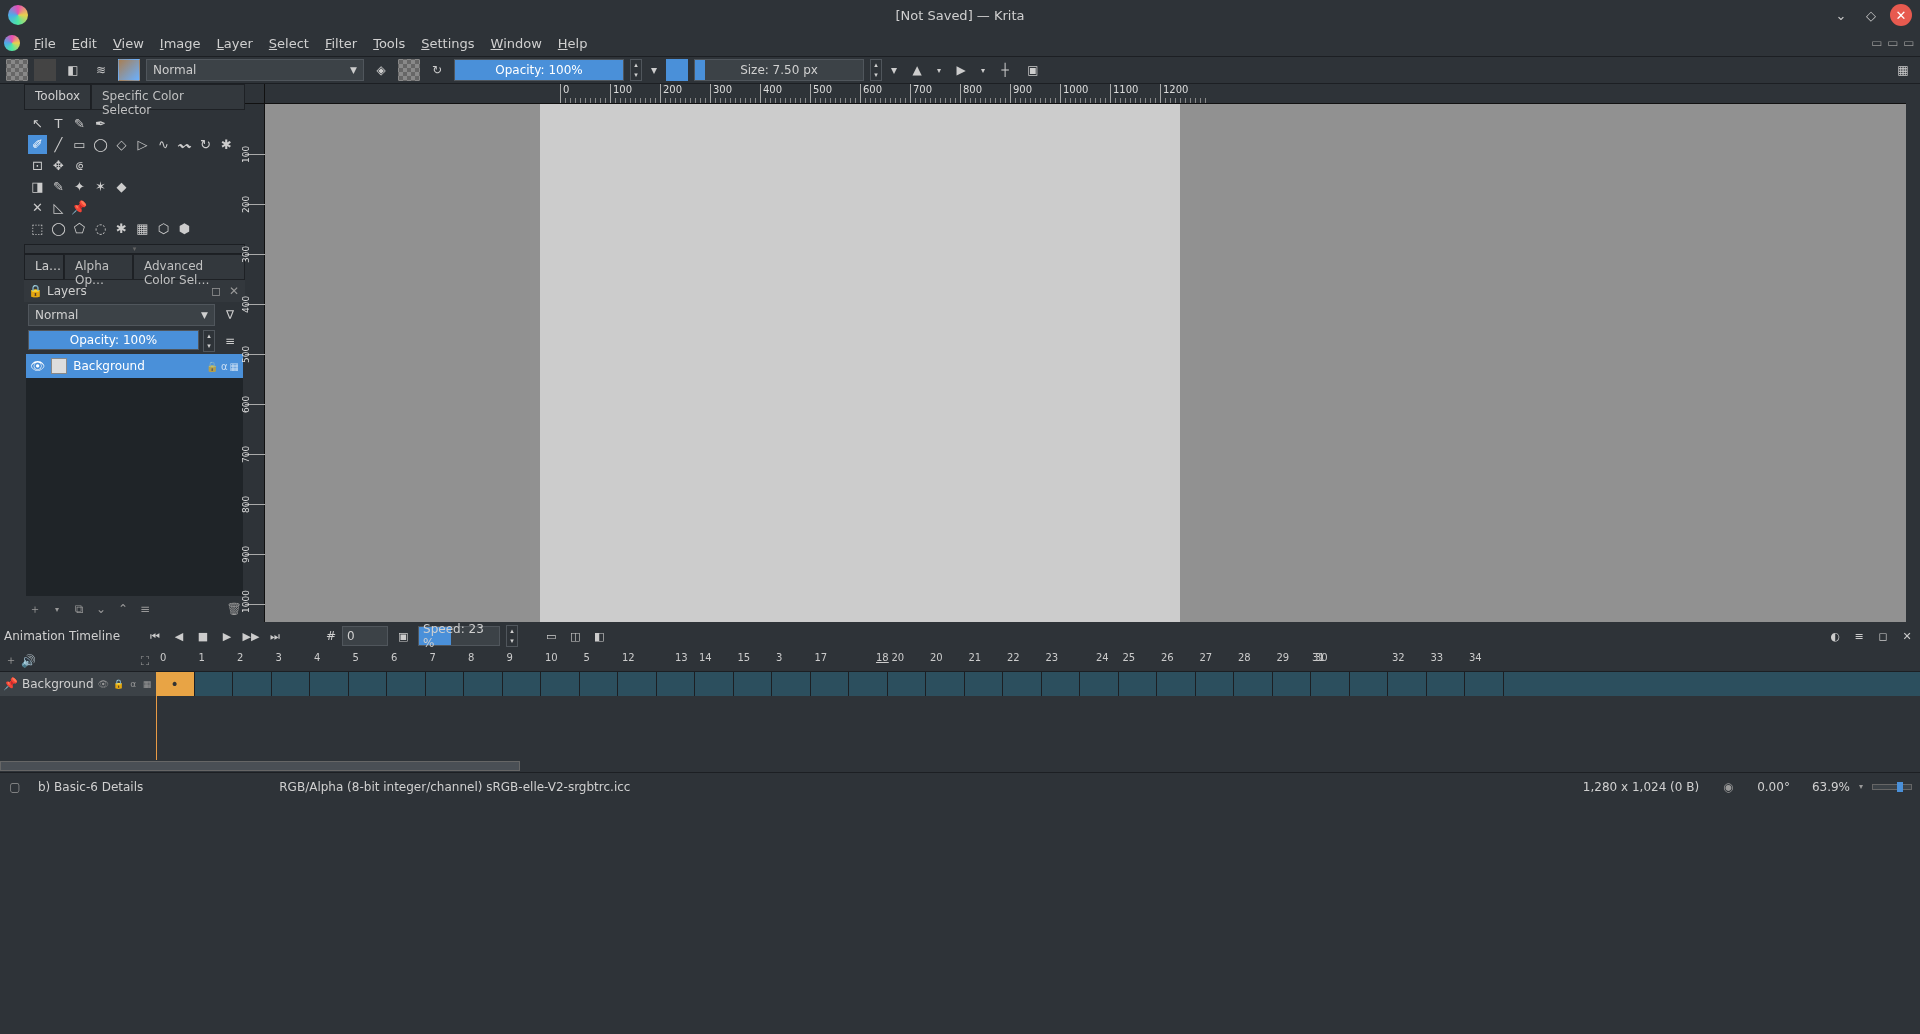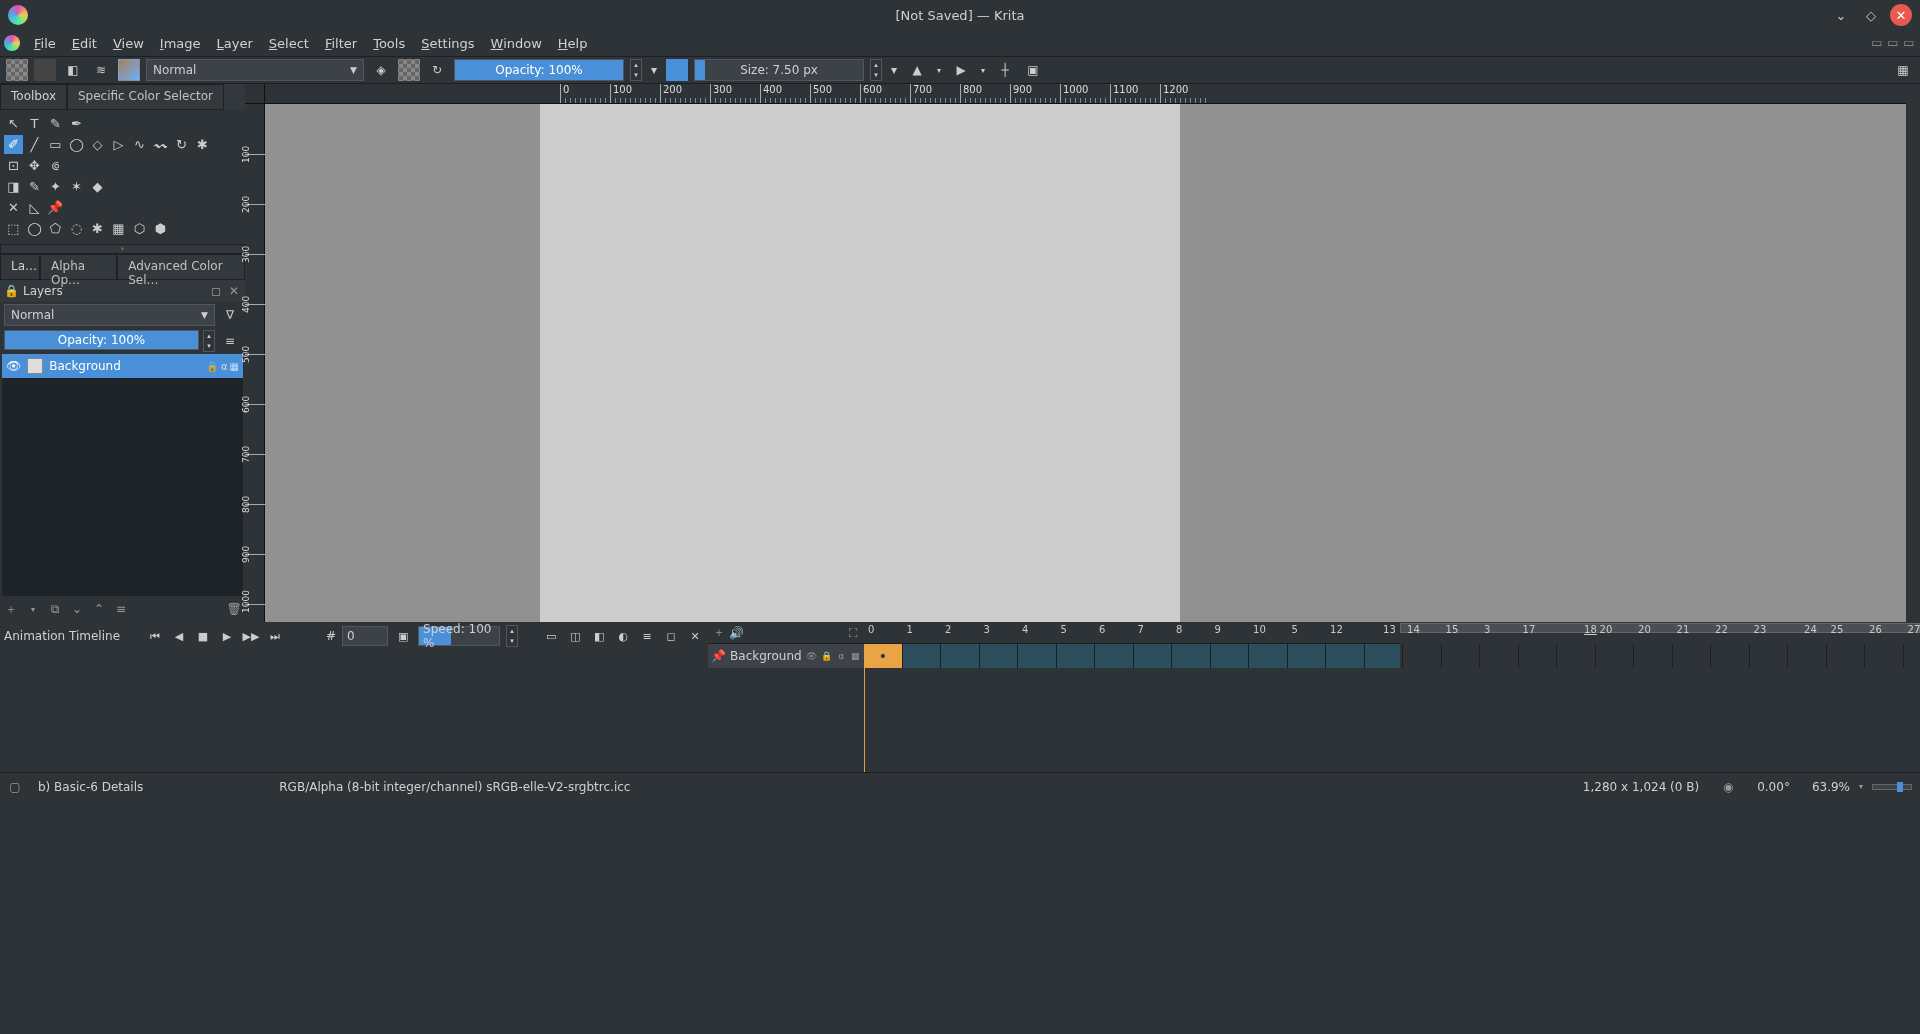--- a/index.html
+++ b/index.html
@@ -32,21 +32,21 @@
 .slider.opacity { width: 170px; }
 .size-track { height:22px; border:1px solid #50565c; display:flex; align-items:center; justify-content:center; width:170px; background: linear-gradient(90deg, #4a90d9 0 6%, #3c4247 6% 100%); }
 .spinner { width:12px; height:22px; border:1px solid #50565c; display:flex; flex-direction:column; }
 .spinner div { flex:1; display:flex; align-items:center; justify-content:center; font-size:7px; cursor:pointer; }
 .color-sw { width: 22px; height: 22px; }
 .fg { background: #4a90d9; }
 .tb-right { margin-left: auto; display:flex; }
 
 
 .main { display: flex; height: 538px; }
-.left-dock { width: 245px; background: #2e3338; display: flex; flex-direction: column; }
+.left-dock { width: 245px; background: #2e3338; display: flex; flex-direction: column; padding-left: 24px; }
 
 
 .dock-tabs { display:flex; background:#33383d; height:26px; }
 .dock-tab { padding: 4px 10px; border:1px solid #1c1f23; background:#33383d; cursor:pointer; font-size:12px; }
 .dock-tab.off { opacity:.9; }
 
 
 .toolbox { padding: 4px; }
 .tool-row { display:flex; gap:2px; margin-bottom:2px; }
 .tool { width:19px; height:19px; display:flex; align-items:center; justify-content:center; color:#ccc; cursor:pointer; font-size:13px; }
@@ -77,21 +77,21 @@
 .vruler { position:absolute; top:20px; left:0; width:20px; bottom:0; background:#2e3338; border-right:1px solid #111; color:#ddd; font-size:10px; z-index:2;}
 .vruler .tick-major { position:absolute; left:0; width:20px; border-top:1px solid #aaa; }
 .vruler .tick-major span { display:block; transform:rotate(-90deg) translate(-10px,-4px); transform-origin:left top; font-size:9px; padding-left:2px;}
 .viewport { position:absolute; top:20px; left:20px; right:0; bottom:0; background:#919191; overflow:hidden; }
 .canvas { position:absolute; background:#cccccc; }
 
 
 .dock-right-thin { width:14px; background:#2e3338; }
 
 
-.anim-area { height:150px; background:#2e3338; display:flex; flex-direction:row; }
+.anim-area { height:150px; background:#2e3338; display:flex; flex-direction:column; }
 .anim-hdr { height:28px; display:flex; align-items:center; padding:0 4px; gap:6px; }
 .play-btn { width:18px; height:18px; display:flex; align-items:center; justify-content:center; color:#ccc; cursor:pointer; font-size:11px; }
 .frame-input { height:20px; width:46px; background:#3c4247; border:1px solid #50565c; display:flex; align-items:center; padding:0 4px; }
 .speed-box { height:20px; width:82px; display:flex; align-items:center; border:1px solid #50565c; background:linear-gradient(90deg,#4a90d9 0 40%,#3c4247 40% 100%); padding:0 4px; }
 .anim-hdr .right-icons { margin-left:auto; display:flex; gap:6px; }
 
 .anim-body { flex:1; display:flex; }
 .anim-left { width:156px; background:#2e3338; }
 .anim-left-hdr { height:22px; display:flex; align-items:center; padding:0 4px; gap:4px; border-bottom:1px solid #1c1f23;}
 .anim-layer-row { height:24px; display:flex; align-items:center; padding:0 4px; gap:4px; background:#3c4247; }
@@ -482,21 +482,21 @@
     <span class="play-btn">▶</span>
     <span class="play-btn">▶▶</span>
     <span class="play-btn">⏭</span>
     <span style="width:30px"></span>
     <span>#</span>
     <div class="frame-input">
       <span>0</span>
     </div>
     <span class="play-btn">▣</span>
     <div class="speed-box">
-      <span>Speed: 100 %</span>
+      <span>Speed: 23 %</span>
     </div>
     <div class="spinner">
         <div>▴</div>
         <div>▾</div>
       </div>
     <span style="width:12px"></span>
     <span class="play-btn">▭</span>
     <span class="play-btn">◫</span>
     <span class="play-btn">◧</span>
     <div class="right-icons">

